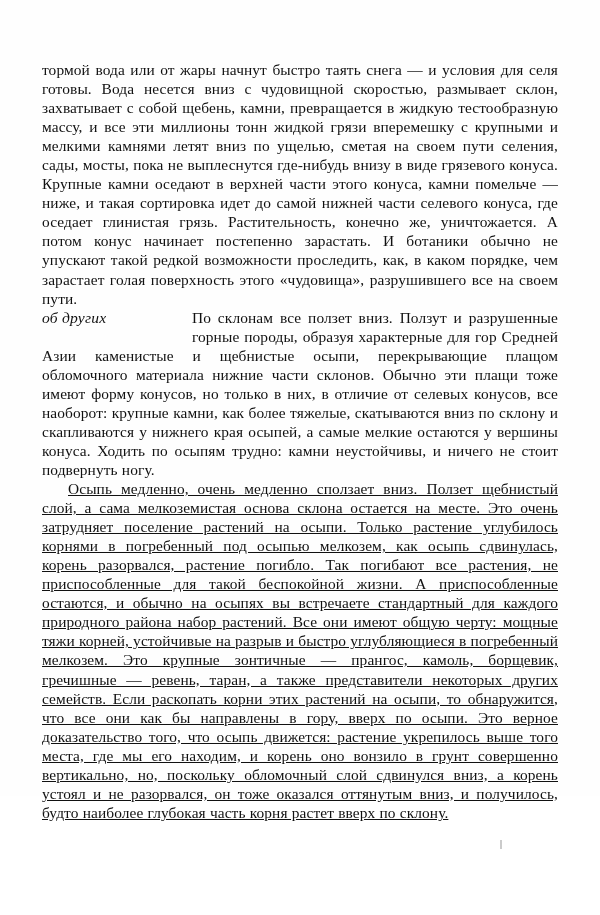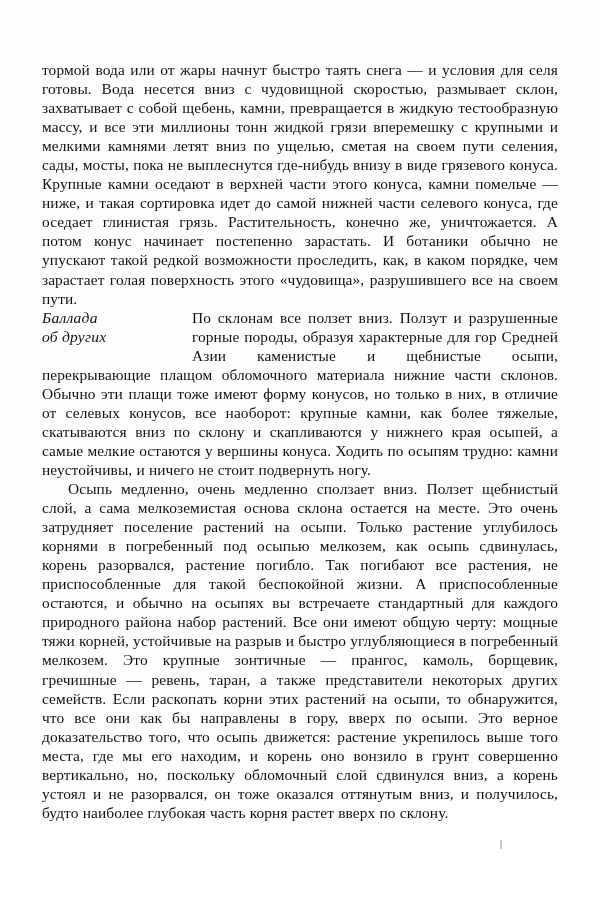--- a/index.html
+++ b/index.html
@@ -38,20 +38,21 @@
     font-size: 15.4px;
     line-height: 19.05px;
     letter-spacing: 0.1px;
     word-spacing: 0.2px;
     hyphens: manual;
     -webkit-hyphens: manual;
   }
 
   p.para.indent {
     text-indent: 26px;
+    text-decoration: underline;
   }
 
   
   .section-note {
     float: left;
     width: 150px;
     font-style: italic;
     font-size: 15.6px;
     line-height: 19.05px;
     margin: 0;
@@ -79,21 +80,20 @@
 </head>
 <body>
 
 <div id="page">
 
   <div id="text-column">
 
     <p class="para">тормой вода или от жары начнут быстро таять снега — и условия для селя готовы. Вода несется вниз с чудовищной скоростью, размывает склон, захватывает с собой щебень, камни, превращается в жидкую тестообразную массу, и все эти миллионы тонн жидкой грязи вперемешку с крупными и мелкими камнями летят вниз по ущелью, сметая на своем пути селения, сады, мосты, пока не выплеснутся где-нибудь внизу в виде грязевого конуса. Крупные камни оседают в верхней части этого конуса, камни помельче — ниже, и такая сортировка идет до самой нижней части селевого конуса, где оседает глинистая грязь. Растительность, конечно же, уничтожается. А потом конус начинает постепенно зарастать. И ботаники обычно не упускают такой редкой возможности проследить, как, в каком порядке, чем зарастает голая поверхность этого «чудовища», разрушившего все на своем пути.</p>
 
     <div class="section-note">
-      <span class="note-line">Баллада</span>
       <span class="note-line">об других</span>
     </div>
 
     <p class="para">По склонам все ползет вниз. Ползут и разрушенные горные породы, образуя характерные для гор Средней Азии каменистые и щебнистые осыпи, перекрывающие плащом обломочного материала нижние части склонов. Обычно эти плащи тоже имеют форму конусов, но только в них, в отличие от селевых конусов, все наоборот: крупные камни, как более тяжелые, скатываются вниз по склону и скапливаются у нижнего края осыпей, а самые мелкие остаются у вершины конуса. Ходить по осыпям трудно: камни неустойчивы, и ничего не стоит подвернуть ногу.</p>
 
     <div class="clear"></div>
 
     <p class="para indent">Осыпь медленно, очень медленно сползает вниз. Ползет щебнистый слой, а сама мелкоземистая основа склона остается на месте. Это очень затрудняет поселение растений на осыпи. Только растение углубилось корнями в погребенный под осыпью мелкозем, как осыпь сдвинулась, корень разорвался, растение погибло. Так погибают все растения, не приспособленные для такой беспокойной жизни. А приспособленные остаются, и обычно на осыпях вы встречаете стандартный для каждого природного района набор растений. Все они имеют общую черту: мощные тяжи корней, устойчивые на разрыв и быстро углубляющиеся в погребенный мелкозем. Это крупные зонтичные — прангос, камоль, борщевик, гречишные — ревень, таран, а также представители некоторых других семейств. Если раскопать корни этих растений на осыпи, то обнаружится, что все они как бы направлены в гору, вверх по осыпи. Это верное доказательство того, что осыпь движется: растение укрепилось выше того места, где мы его находим, и корень оно вонзило в грунт совершенно вертикально, но, поскольку обломочный слой сдвинулся вниз, а корень устоял и не разорвался, он тоже оказался оттянутым вниз, и получилось, будто наиболее глубокая часть корня растет вверх по склону.</p>
 
   </div>

